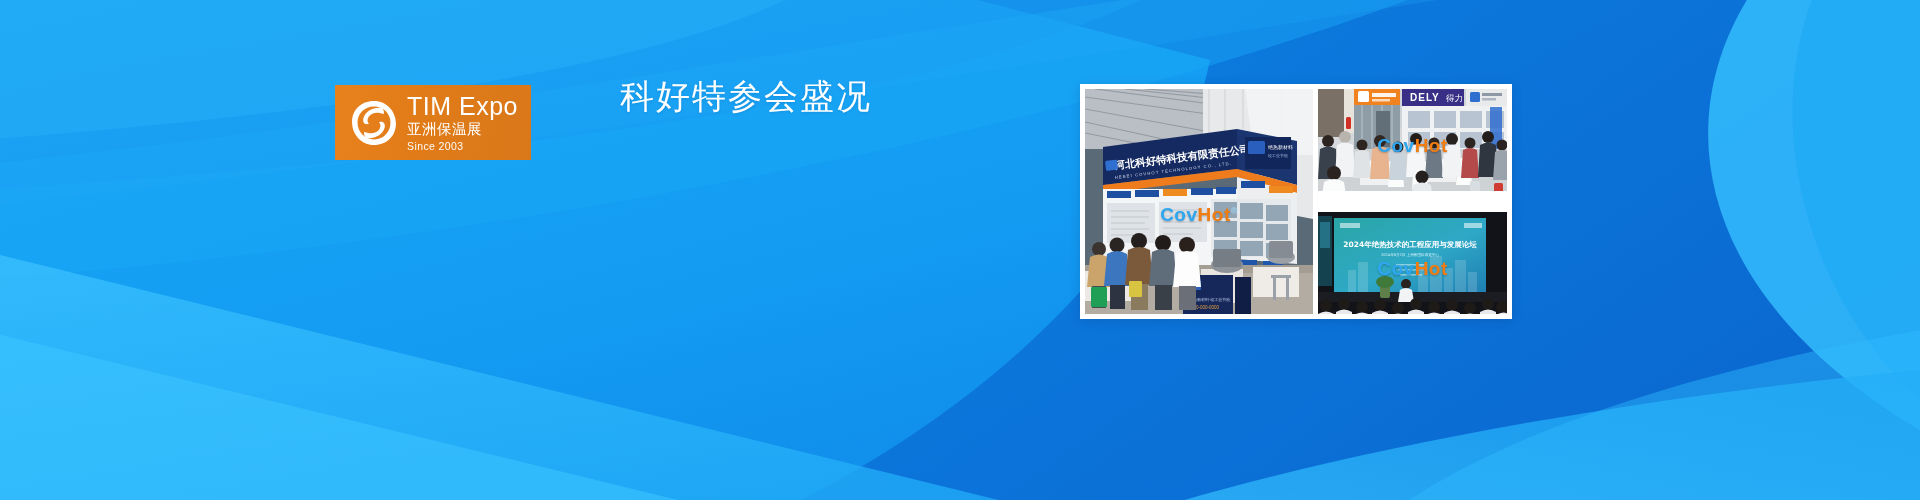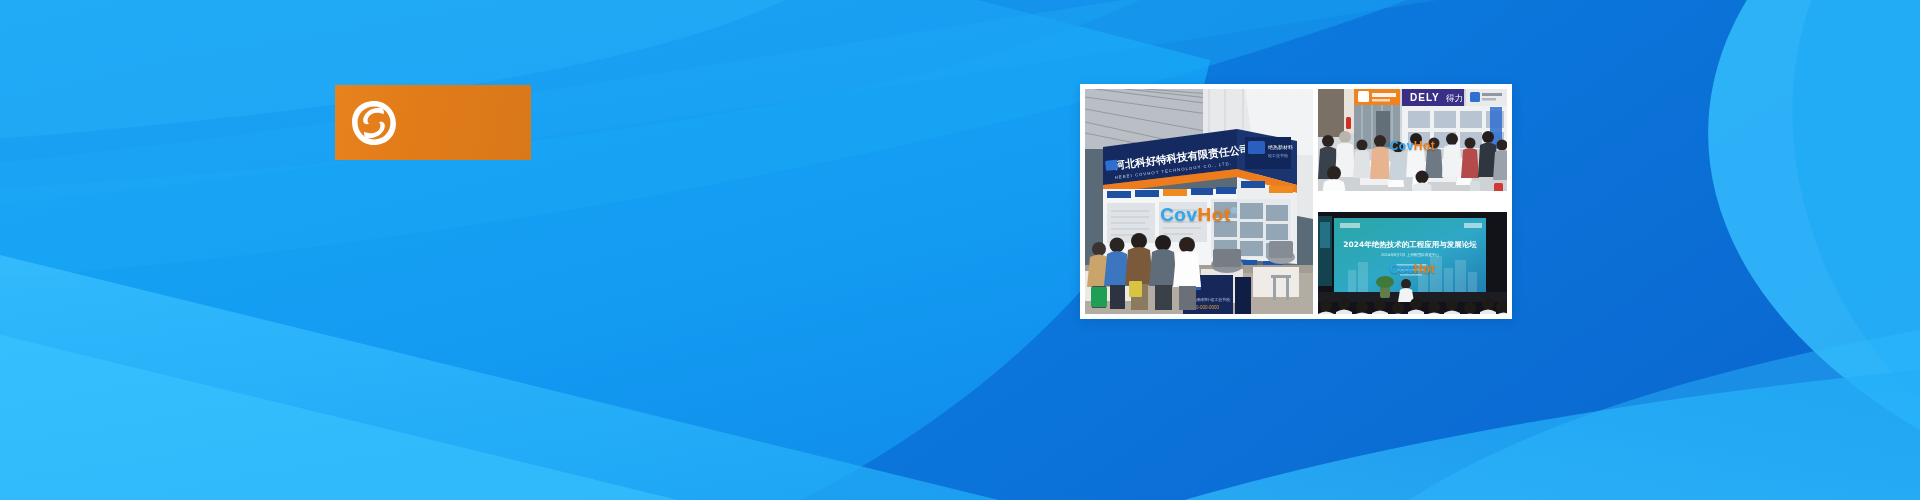--- a/index.html
+++ b/index.html
@@ -98,21 +98,21 @@
   .watermark{
     position:absolute; left:50%; top:56%;
     transform:translate(-50%,-50%);
     font-size:19px; font-weight:700; letter-spacing:.5px;
     white-space:nowrap; pointer-events:none;
     font-family:"Liberation Sans",sans-serif;
   }
   .wm-cov{ color:#2ea7f0; text-shadow:0 1px 2px rgba(0,0,0,.25); }
   .wm-hot{ color:#f07c12; text-shadow:0 1px 2px rgba(0,0,0,.25); }
   .wm-r{ font-size:9px; vertical-align:super; color:#9fd3f5; }
-  .watermark.small{ font-size:12px; }
+  .watermark.small{ font-size:19px; }
 
   
   .date-line{
     position:absolute; left:1188px; top:392px;
     font-size:20px; color:#ffffff; letter-spacing:.6px;
     font-family:"DejaVu Sans","Liberation Sans",sans-serif;
     white-space:nowrap;
     z-index:7;
     text-shadow:0 1px 2px rgba(0,50,100,.18);
   }
@@ -179,22 +179,28 @@
           <path d="M32 6 C16.5 6 6 16.5 6 31 C6 45.5 17 58 32 58 C47.5 58 58 47 58 32.5 C58 18.5 47 6 32 6 Z
                    M32 12.5 C43 12.5 51.5 20.5 51.5 31.8 C51.5 42 44 51.5 32 51.5 C21 51.5 12.5 43 12.5 31.5
                    C12.5 20.5 21 12.5 32 12.5 Z" fill="#ffffff"></path>
           <path d="M40.5 14 C31 13 22 18 19.5 26 C18 31 21 34.5 26 33 C22.5 29 25 23.5 30 21
                    C34 19 39 19.5 43.5 21.5 C44.5 18.5 43 15 40.5 14 Z" fill="#ffffff"></path>
           <path d="M23.5 50 C33 51 42 46 44.5 38 C46 33 43 29.5 38 31 C41.5 35 39 40.5 34 43
                    C30 45 25 44.5 20.5 42.5 C19.5 45.5 21 49 23.5 50 Z" fill="#ffffff"></path>
           <ellipse cx="32" cy="32" rx="11" ry="13" transform="rotate(28 32 32)" fill="#e0801c" opacity="0"></ellipse>
         </svg>
       </div>
+      <div class="logo-text">
+        <div class="logo-title">TIM Expo</div>
+        <div class="logo-cn">亚洲保温展</div>
+        <div class="logo-since">Since 2003</div>
+      </div>
     </div>
 
+    <div class="subtitle">科好特参会盛况</div>
 
   </div>
 
   <div class="collage">
     <div class="collage-frame">
 
       <div class="photo photo-left">
         <svg class="scene" viewBox="0 0 228 225" preserveAspectRatio="none">
 
           <rect x="0" y="0" width="228" height="60" fill="#b9bfc4"></rect>

